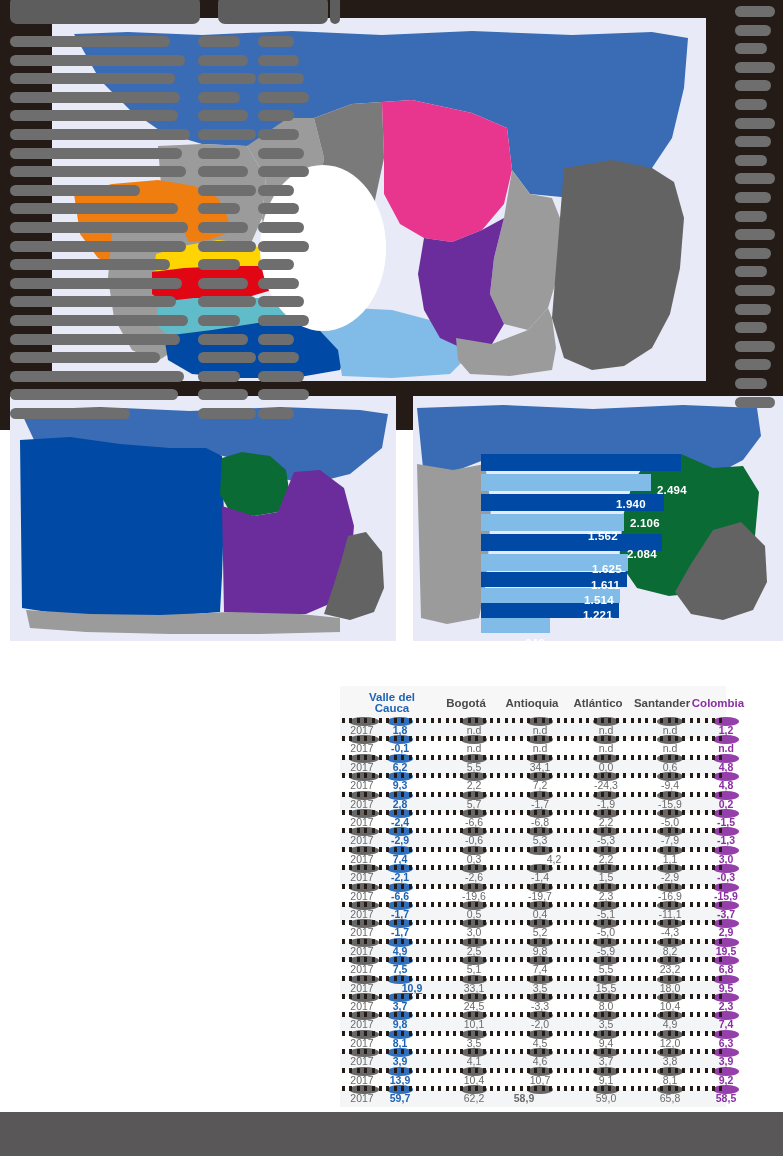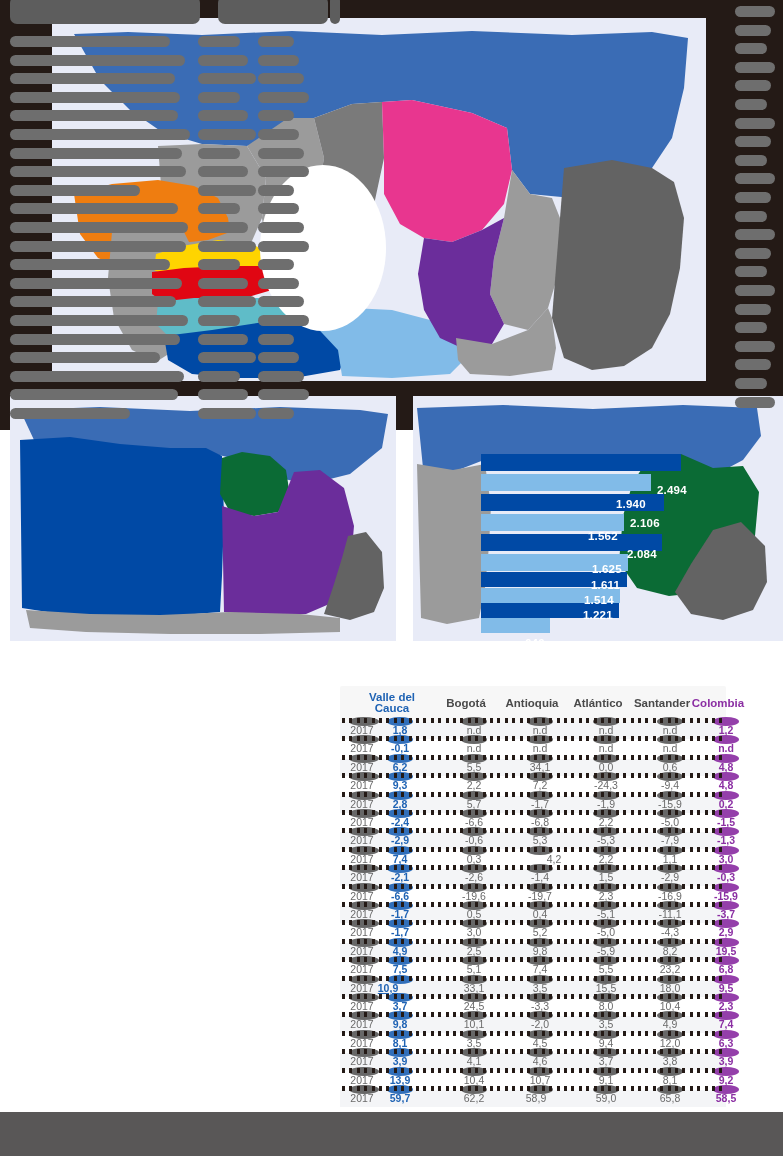--- a/index.html
+++ b/index.html
@@ -1194,21 +1194,21 @@
           <div class="tick" style="left: 349.8px; top: -4px; width: 3px;"></div>
           <div class="tick" style="left: 357.2px; top: -4px; width: 3px;"></div>
           <div class="tick" style="left: 364.6px; top: -4px; width: 3px;"></div>
           <div class="tick" style="left: 372px; top: -4px; width: 3px;"></div>
           <div class="tick" style="left: 379.4px; top: -4px; width: 3px;"></div>
         </div>
         <div class="trow" style="top: 293.6px;">
           <div class="bg"></div>
           <div class="cell c-year" style="left: -6px; width: 56px;">2017</div>
           <div class="smudge g" style="left: 9px; top: -5px; width: 30px; height: 9px;"></div>
-          <div class="cell c-vdc" style="left: 20px; width: 56px; text-decoration: underline;">10,9</div>
+          <div class="cell c-vdc" style="left: 44px; width: 56px; text-decoration: underline;">10,9</div>
           <div class="smudge b" style="left: 47px; top: -5px; width: 26px; height: 9px;"></div>
           <div class="cell c-gray" style="left: 106px; width: 56px;">33,1</div>
           <div class="smudge g" style="left: 121px; top: -5px; width: 26px; height: 9px;"></div>
           <div class="cell c-gray" style="left: 172px; width: 56px;">3,5</div>
           <div class="smudge g" style="left: 187px; top: -5px; width: 26px; height: 9px;"></div>
           <div class="cell c-gray" style="left: 238px; width: 56px;">15,5</div>
           <div class="smudge g" style="left: 253px; top: -5px; width: 26px; height: 9px;"></div>
           <div class="cell c-gray" style="left: 302px; width: 56px;">18,0</div>
           <div class="smudge g" style="left: 317px; top: -5px; width: 26px; height: 9px;"></div>
           <div class="cell c-col" style="left: 358px; width: 56px;">9,5</div>
@@ -1612,21 +1612,21 @@
           <div class="tick" style="left: 379.4px; top: -4px; width: 3px;"></div>
         </div>
         <div class="trow" style="top: 404px;">
           <div class="bg"></div>
           <div class="cell c-year" style="left: -6px; width: 56px;">2017</div>
           <div class="smudge g" style="left: 9px; top: -5px; width: 30px; height: 9px;"></div>
           <div class="cell c-vdc" style="left: 32px; width: 56px;">59,7</div>
           <div class="smudge b" style="left: 47px; top: -5px; width: 26px; height: 9px;"></div>
           <div class="cell c-gray" style="left: 106px; width: 56px;">62,2</div>
           <div class="smudge g" style="left: 121px; top: -5px; width: 26px; height: 9px;"></div>
-          <div class="cell c-gray" style="left: 168px; width: 56px;">58,9</div>
+          <div class="cell c-gray" style="left: 156px; width: 56px; font-weight: bold;">58,9</div>
           <div class="smudge g" style="left: 187px; top: -5px; width: 26px; height: 9px;"></div>
           <div class="cell c-gray" style="left: 238px; width: 56px;">59,0</div>
           <div class="smudge g" style="left: 253px; top: -5px; width: 26px; height: 9px;"></div>
           <div class="cell c-gray" style="left: 302px; width: 56px;">65,8</div>
           <div class="smudge g" style="left: 317px; top: -5px; width: 26px; height: 9px;"></div>
           <div class="cell c-col" style="left: 358px; width: 56px;">58,5</div>
           <div class="smudge p" style="left: 373px; top: -5px; width: 26px; height: 9px;"></div>
           <div class="tick" style="left: 2px; top: -4px; width: 3px;"></div>
           <div class="tick" style="left: 9.4px; top: -4px; width: 3px;"></div>
           <div class="tick" style="left: 16.8px; top: -4px; width: 3px;"></div>

